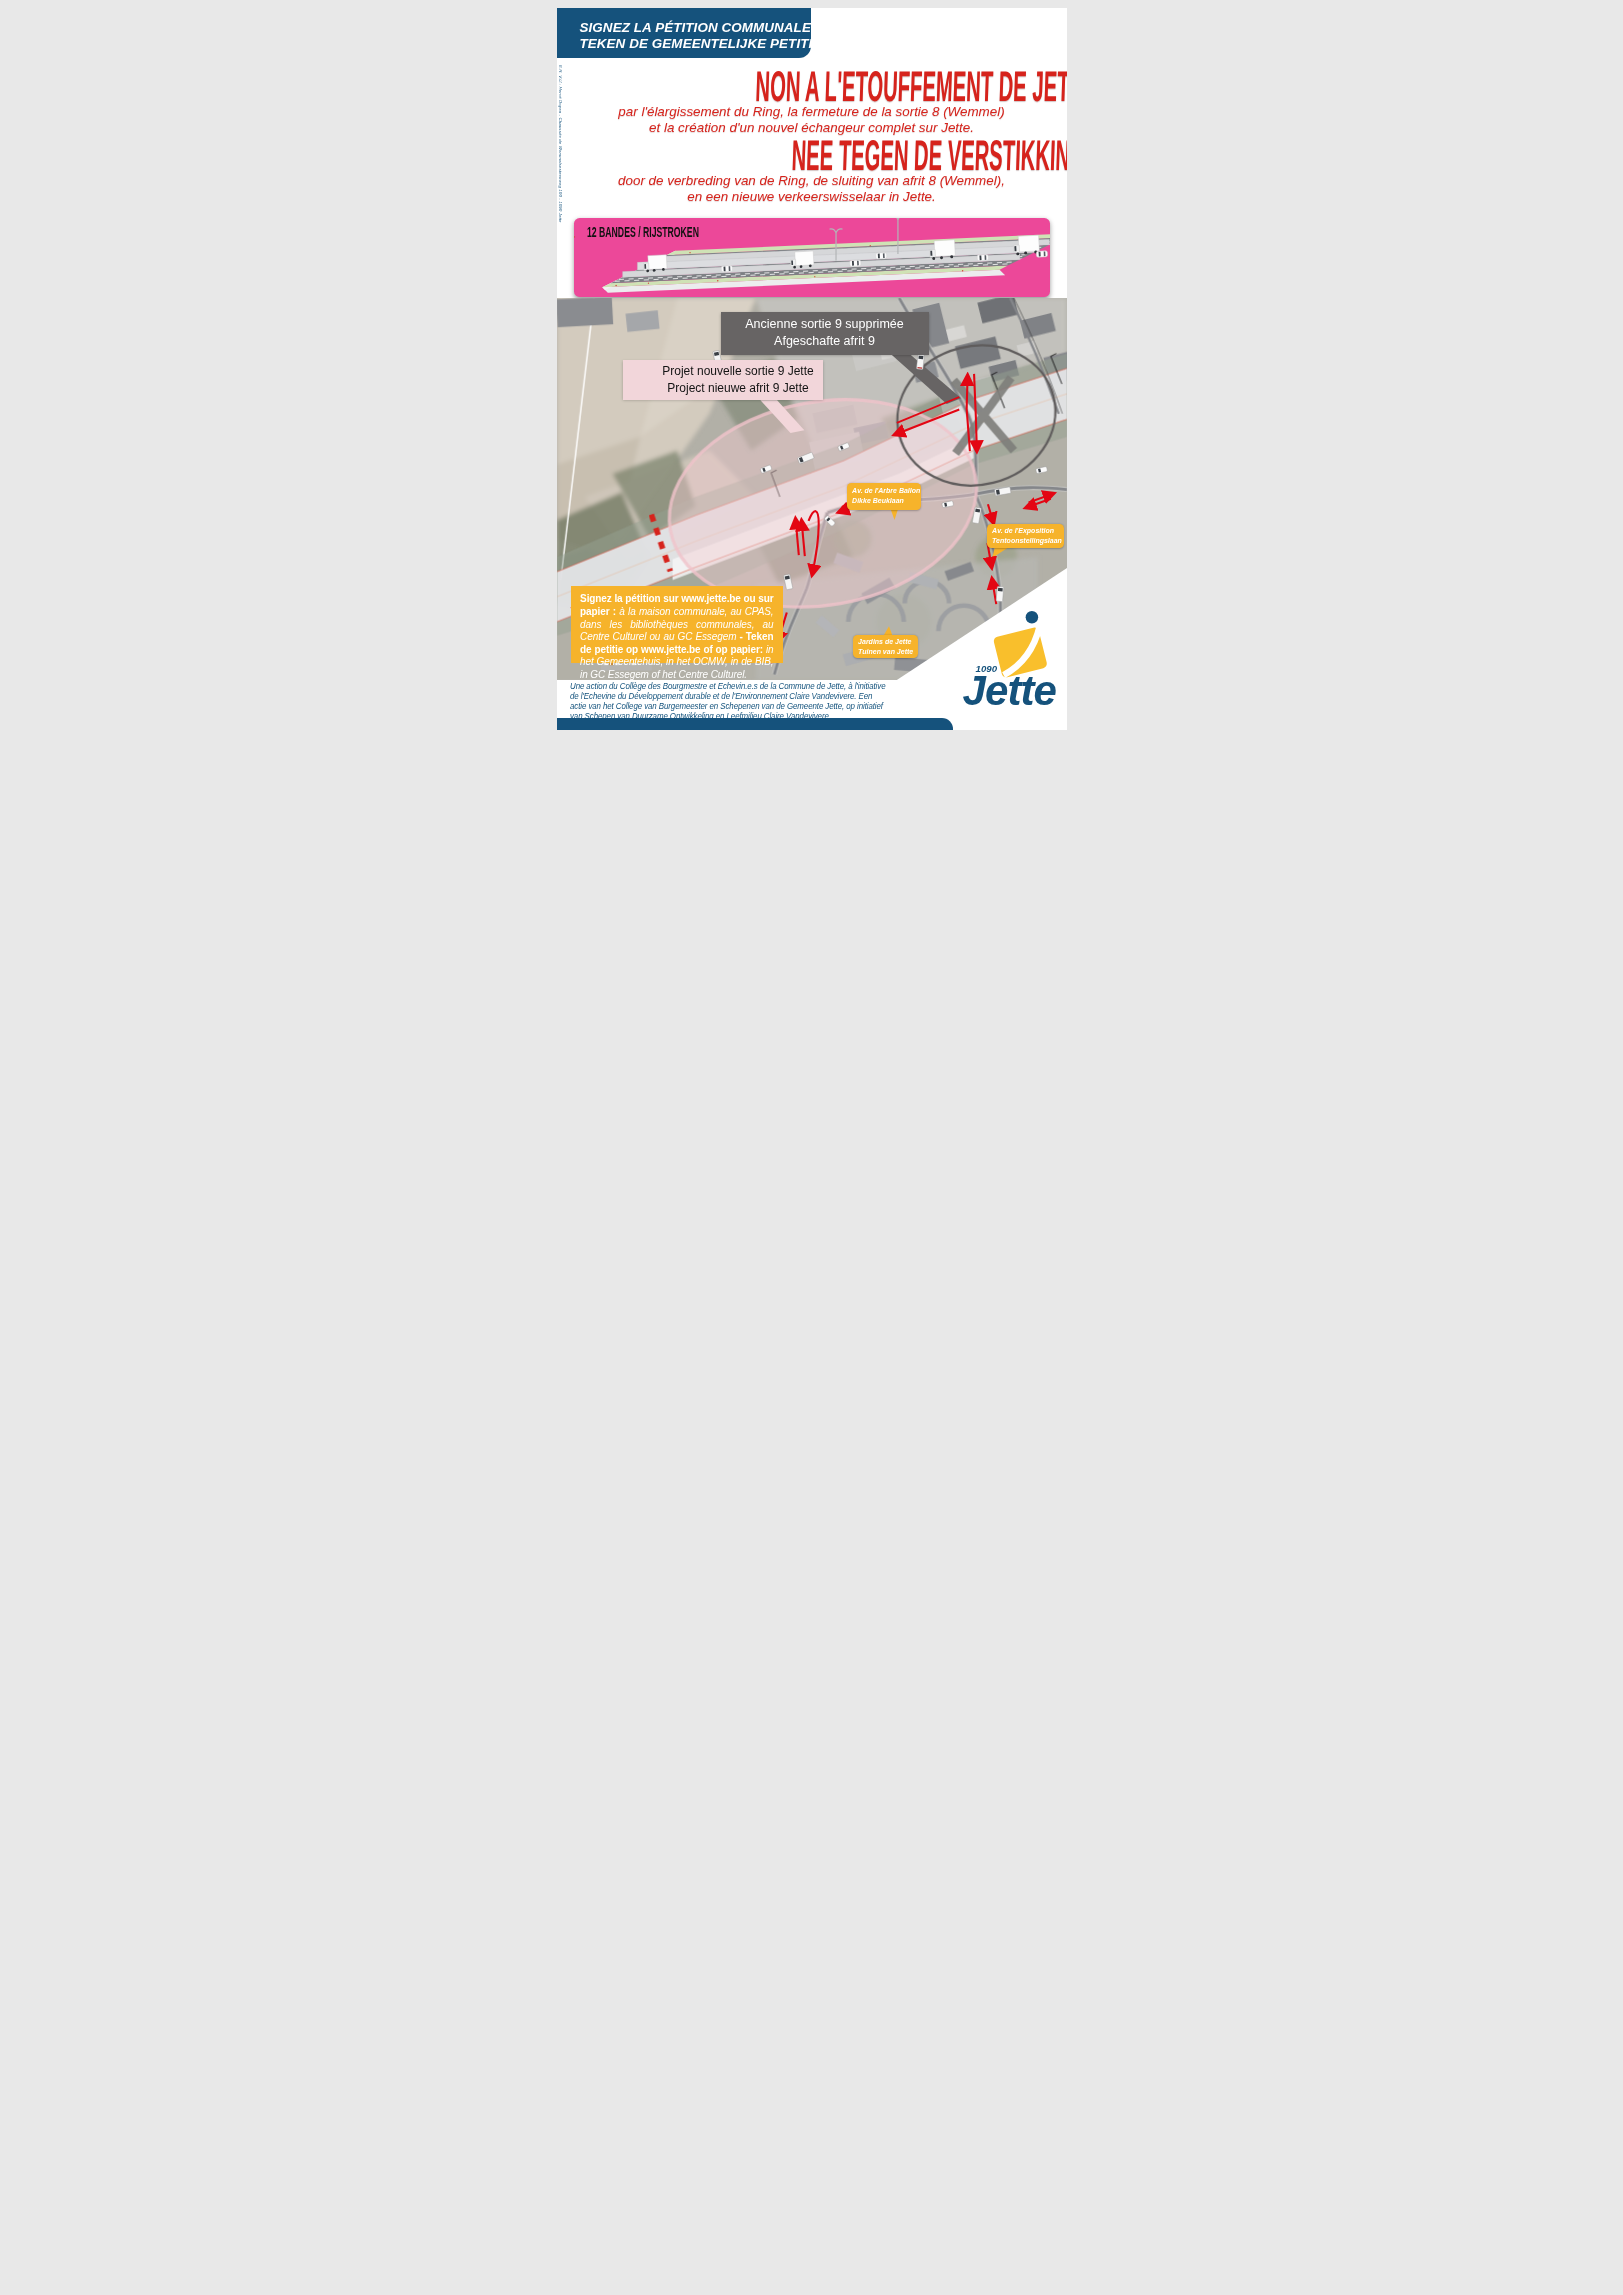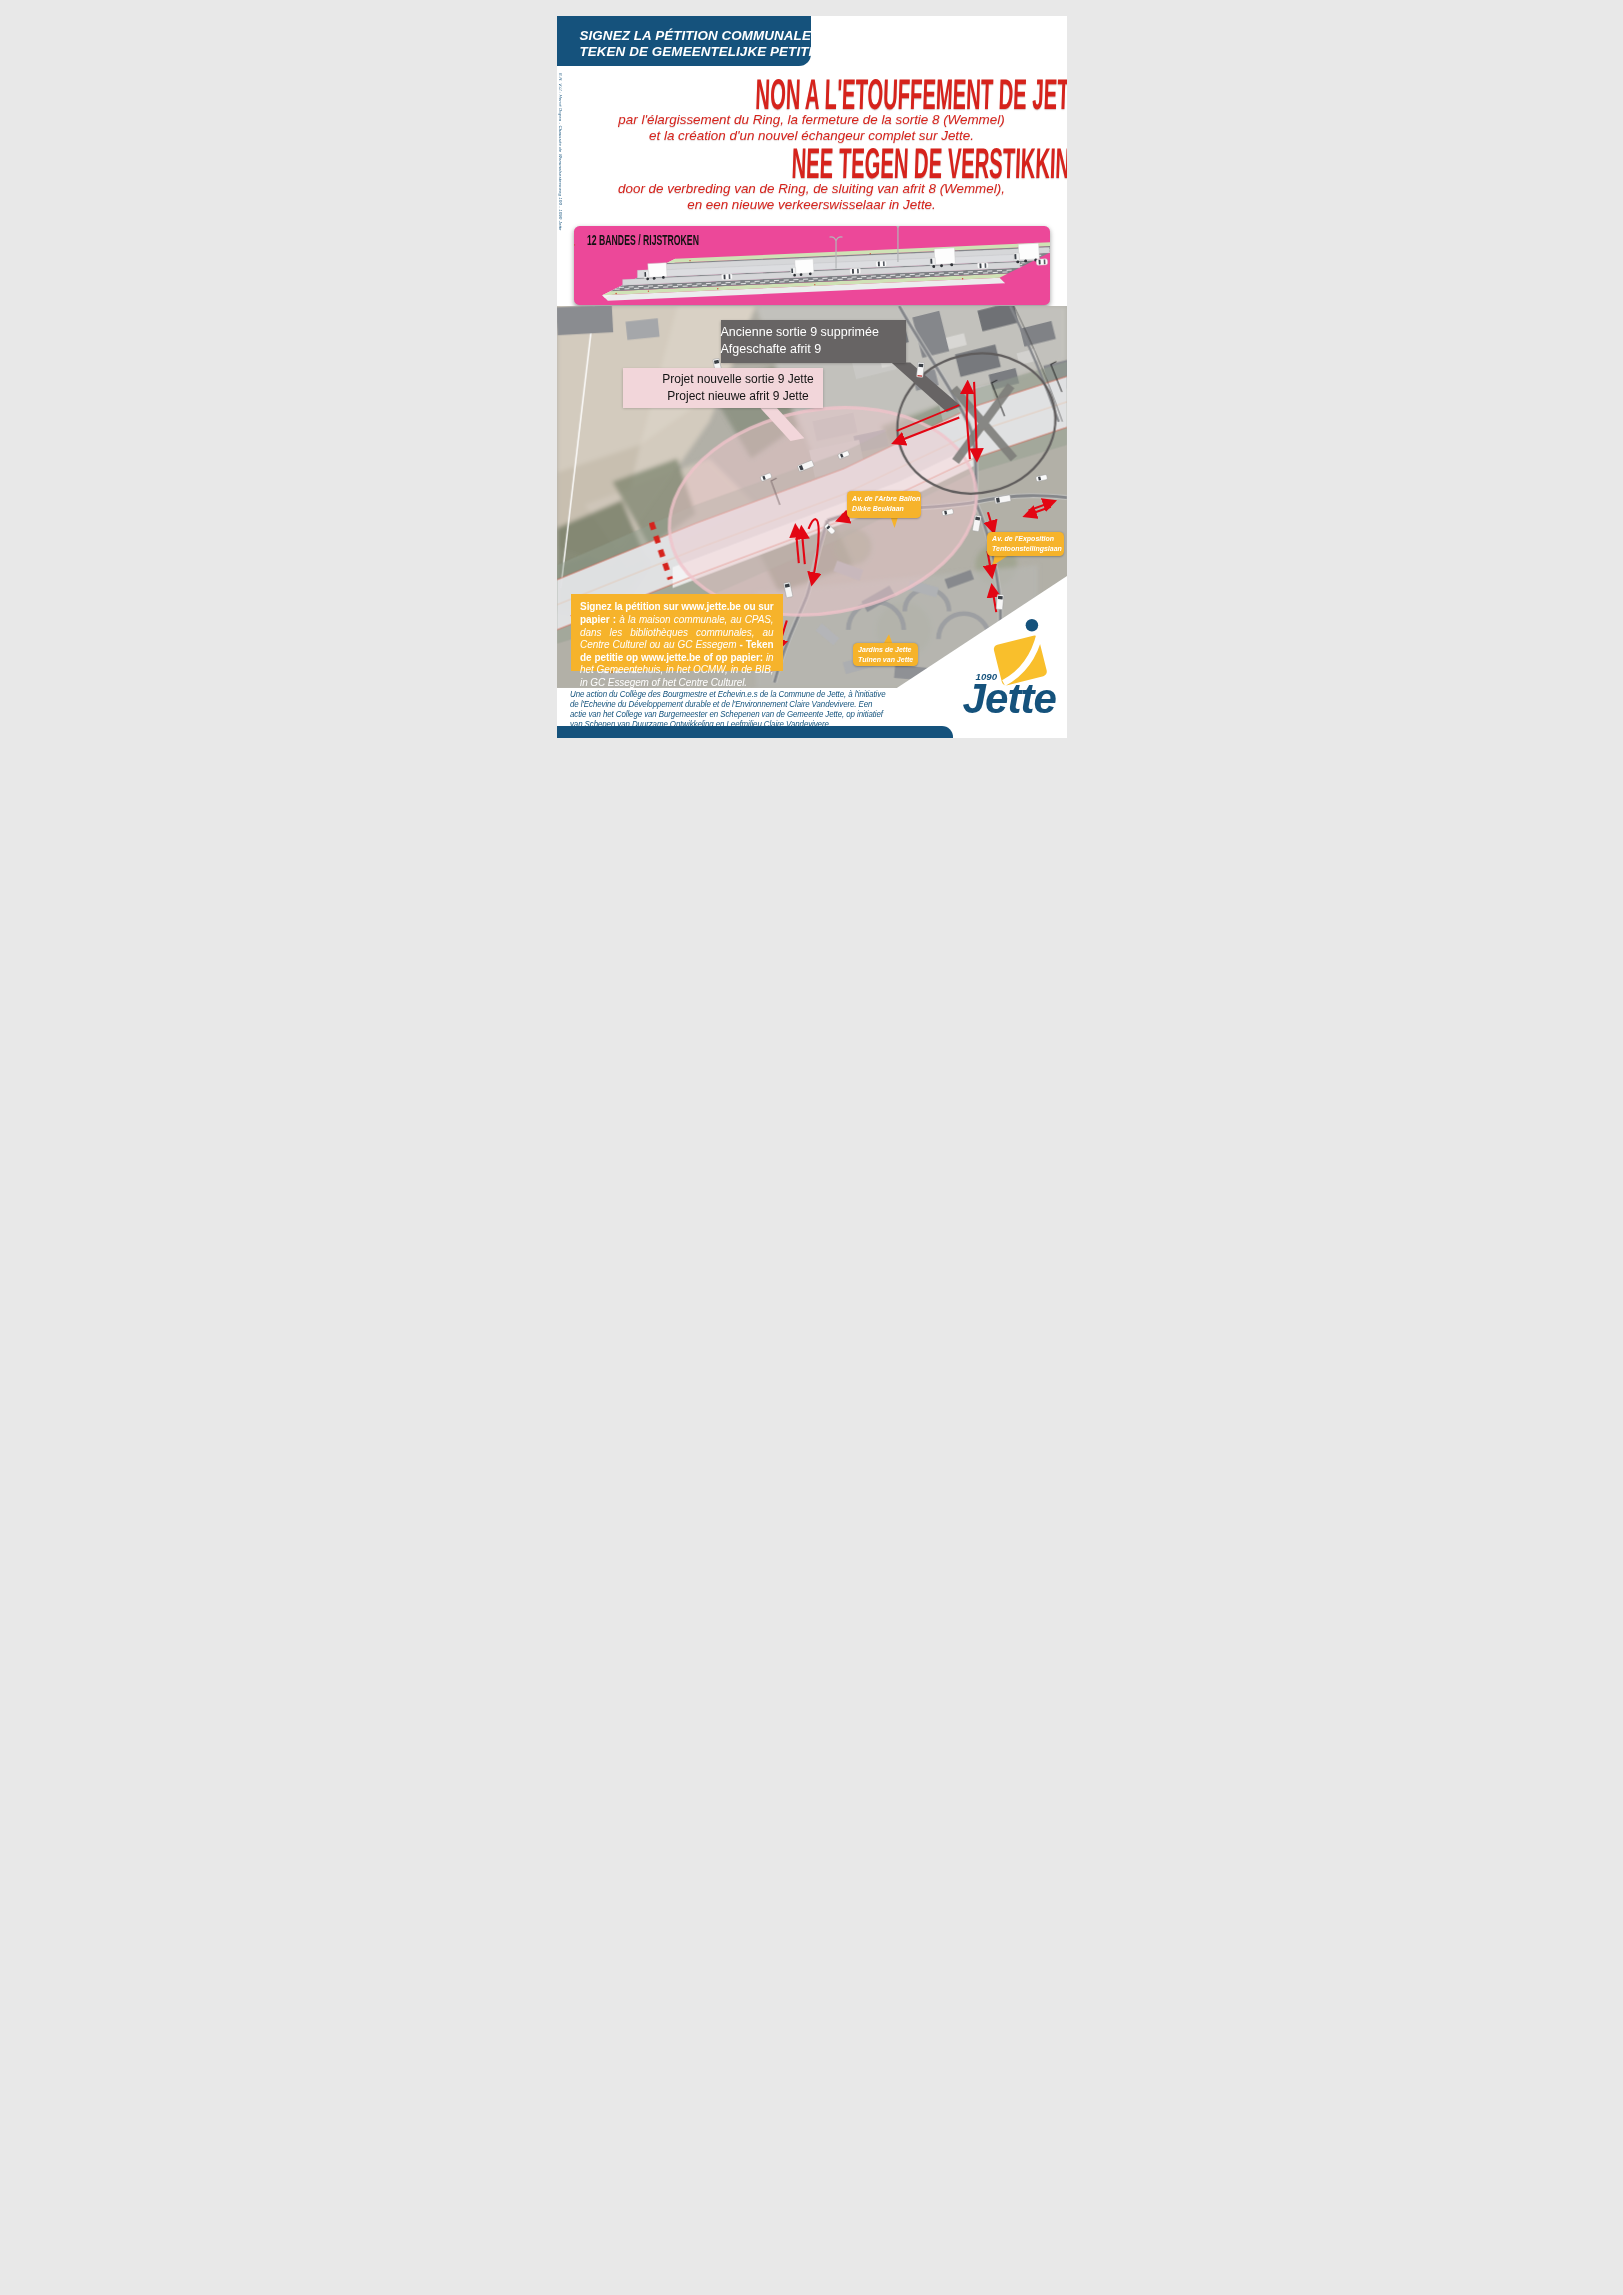--- a/index.html
+++ b/index.html
@@ -1,16 +1,16 @@
 <!DOCTYPE html>
 <html style="font-size:7.4px"><head>
 <meta charset="utf-8">
 <style>
   html,body{margin:0;padding:0;background:#e8e8e8;font-family:"Liberation Sans",sans-serif;}
-  #poster{position:relative;width:510px;height:722px;margin:16px auto;background:#ffffff;overflow:hidden;}
+  #poster{position:relative;width:510px;height:722px;margin:8px auto;background:#ffffff;overflow:hidden;}
   #poster *{box-sizing:border-box;}
 
   
   .banner{position:absolute;left:0;top:0;width:254px;height:50px;background:#15527c;
           border-bottom-right-radius:12px;padding:11.6px 0 0 23px;}
   .banner div{color:#ffffff;font-style:italic;font-weight:bold;font-size:13.4px;line-height:16px;
               white-space:nowrap;letter-spacing:0.1px;}
 
   
   .credit{position:absolute;left:1.9px;top:57px;height:217px;writing-mode:vertical-rl;
@@ -29,22 +29,22 @@
   .panel{position:absolute;left:17.6px;top:210px;width:476px;height:79px;background:#ec4899;
          border-radius:5.6px;box-shadow:0 2.3px 5.6px rgba(0,0,0,.4);}
   .panel-title{position:absolute;left:13px;top:5.6px;white-space:nowrap;font-weight:800;color:#111;
                font-size:14px;transform:scale(0.62,1);transform-origin:left top;}
   .panel svg{position:absolute;left:0;top:0;}
 
   
   .map{position:absolute;left:0;top:290px;width:510px;height:382px;}
   .map > svg{position:absolute;left:0;top:0;}
 
-  .co-dark{position:absolute;left:164px;top:14px;width:185px;height:43px;background:#676464;
-           color:#fff;font-size:12.5px;line-height:17.6px;padding-top:3.7px;
+  .co-dark{position:absolute;left:164px;top:14px;width:208px;height:43px;background:#676464;
+           color:#fff;text-align:center;font-size:12.5px;line-height:17.6px;padding-top:3.7px;
            box-shadow:0 1.4px 2.8px rgba(0,0,0,.3);}
   .co-pink{position:absolute;left:66px;top:62px;width:200px;height:40px;background:#f2d6da;
            color:#141414;text-align:center;font-size:12px;line-height:16.7px;padding-top:3.2px;
            box-shadow:0 1.4px 2.8px rgba(0,0,0,.25);padding-left:31px;}
   .ylabel{position:absolute;background:#f6b32b;color:#ffffff;font-style:italic;font-weight:600;
           border-radius:4.6px;font-size:7px;line-height:9.7px;padding:3.2px 0 0 5.6px;
           box-shadow:0 0.9px 1.9px rgba(0,0,0,.25);}
   .yl-arbre{left:290px;top:185px;width:74px;height:27px;}
   .yl-expo{left:430px;top:226px;width:77px;height:23.6px;padding-top:1.9px;}
   .yl-jardins{left:296px;top:337px;width:65px;height:23px;padding-top:1.9px;}

